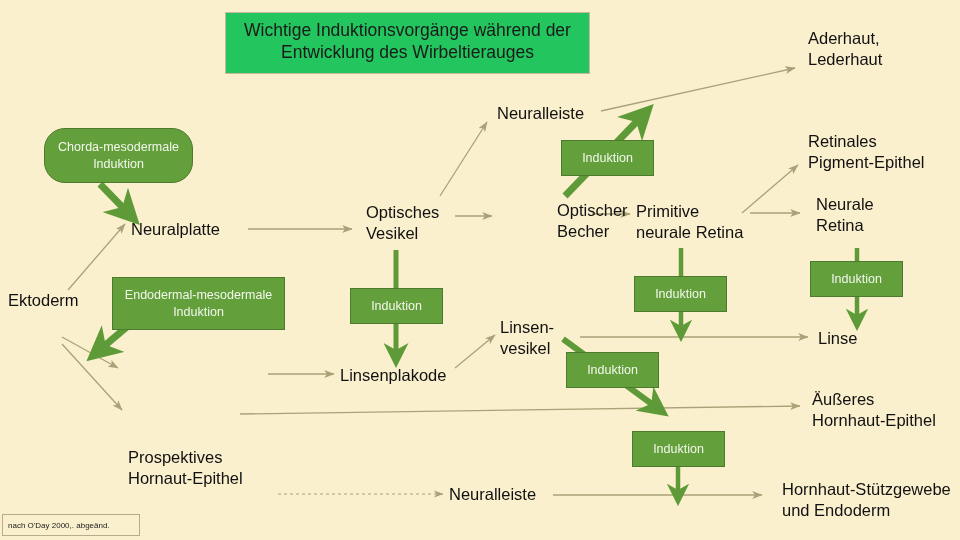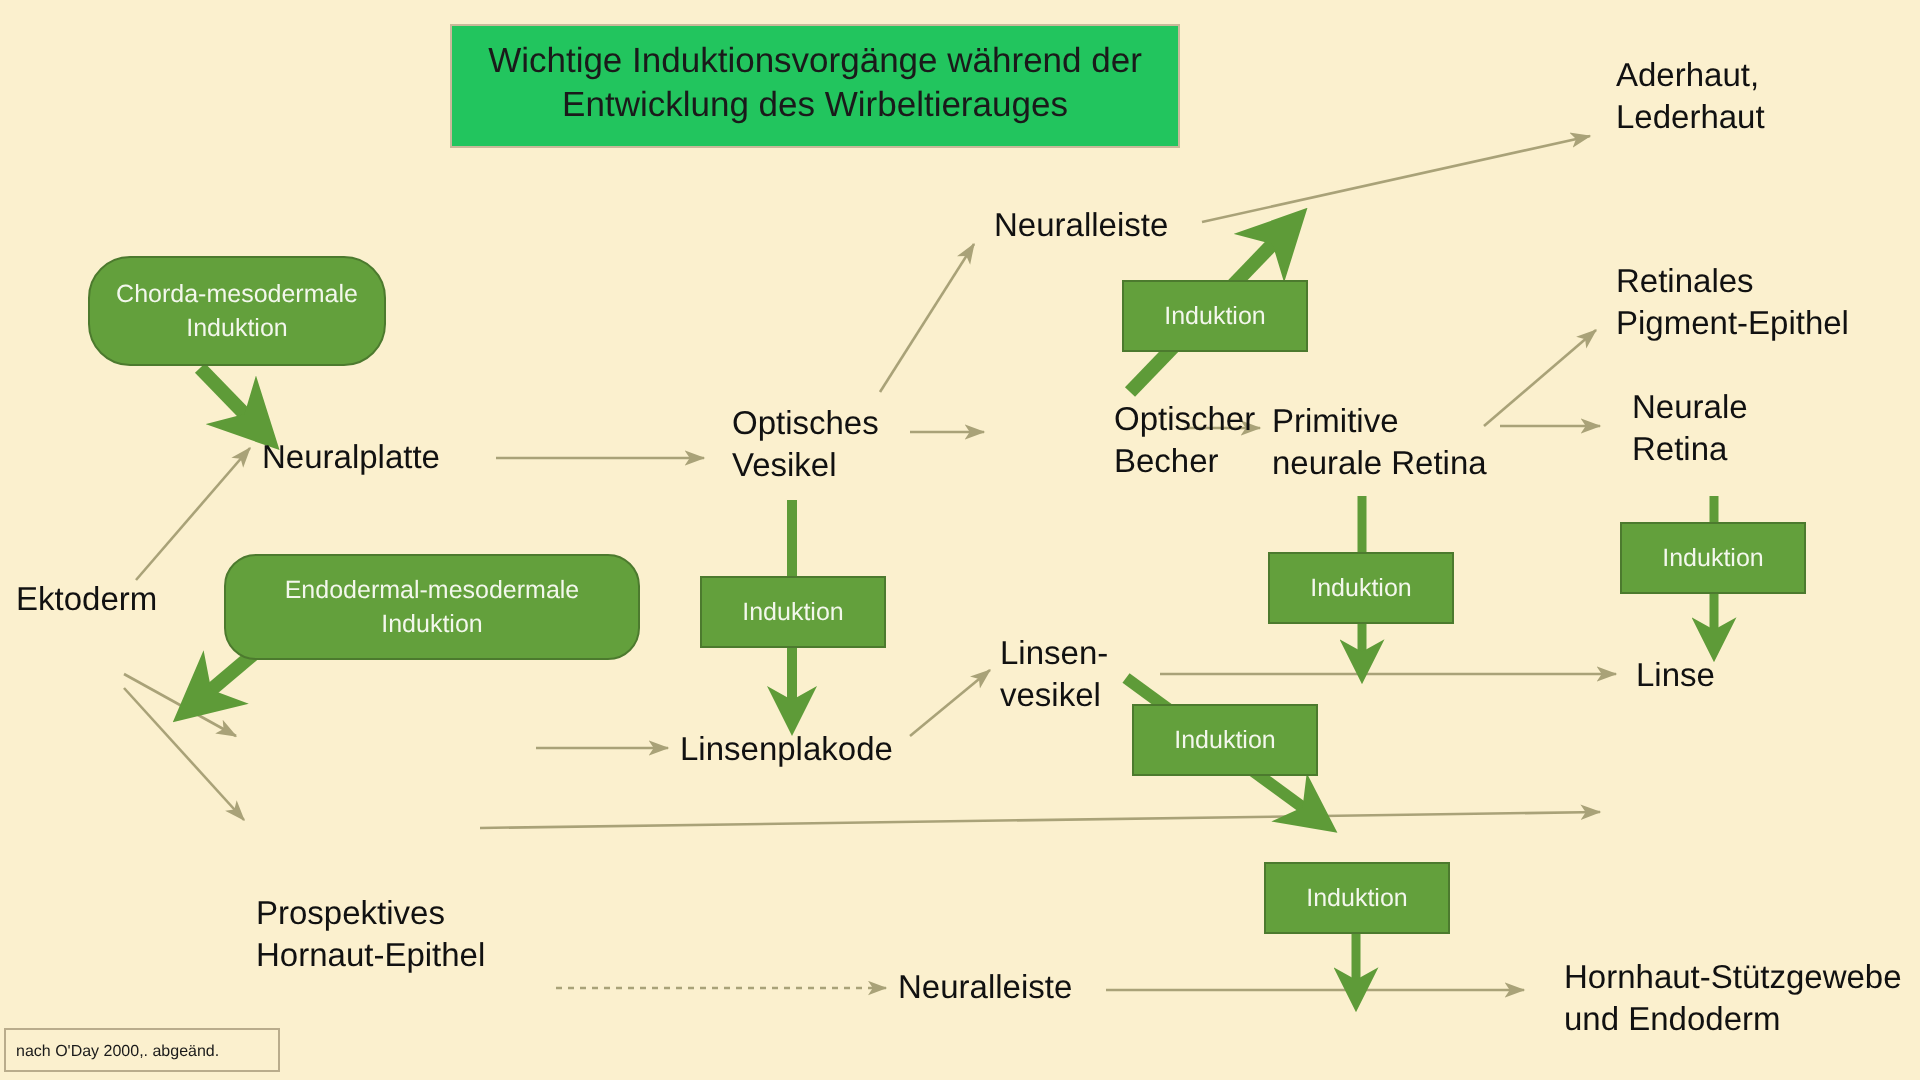--- a/index.html
+++ b/index.html
@@ -119,21 +119,21 @@
   </svg>
 
   <div class="title-box">
     <span>Wichtige Induktionsvorgänge während der</span>
     <span>Entwicklung des Wirbeltierauges</span>
   </div>
 
   <div class="greenbox big" style="left:44px;top:128px;width:149px;height:55px;border-radius:21px;">Chorda-mesodermale
 Induktion</div>
 
-  <div class="greenbox big" style="left:112px;top:277px;width:208px;height:53px;border-radius:16px;">Endodermal-mesodermale
+  <div class="greenbox big" style="left:112px;top:277px;width:173px;height:53px;">Endodermal-mesodermale
 Induktion</div>
 
   <div class="greenbox" style="left:350px;top:288px;width:93px;height:36px;">Induktion</div>
 
   <div class="greenbox" style="left:561px;top:140px;width:93px;height:36px;">Induktion</div>
 
   <div class="greenbox" style="left:634px;top:276px;width:93px;height:36px;">Induktion</div>
 
   <div class="greenbox" style="left:810px;top:261px;width:93px;height:36px;">Induktion</div>
 
@@ -169,20 +169,22 @@
 Lederhaut</div>
 
   <div class="node" style="left:808px;top:131px;">Retinales
 Pigment-Epithel</div>
 
   <div class="node" style="left:816px;top:194px;">Neurale
 Retina</div>
 
   <div class="node" style="left:818px;top:328px;">Linse</div>
 
+  <div class="node" style="left:812px;top:389px;">Äußeres
+Hornhaut-Epithel</div>
 
   <div class="node" style="left:449px;top:484px;">Neuralleiste</div>
 
   <div class="node" style="left:782px;top:479px;">Hornhaut-Stützgewebe
 und Endoderm</div>
 
   <div class="citation">
     <span>nach O'Day 2000,. abgeänd.</span>
   </div>
 

